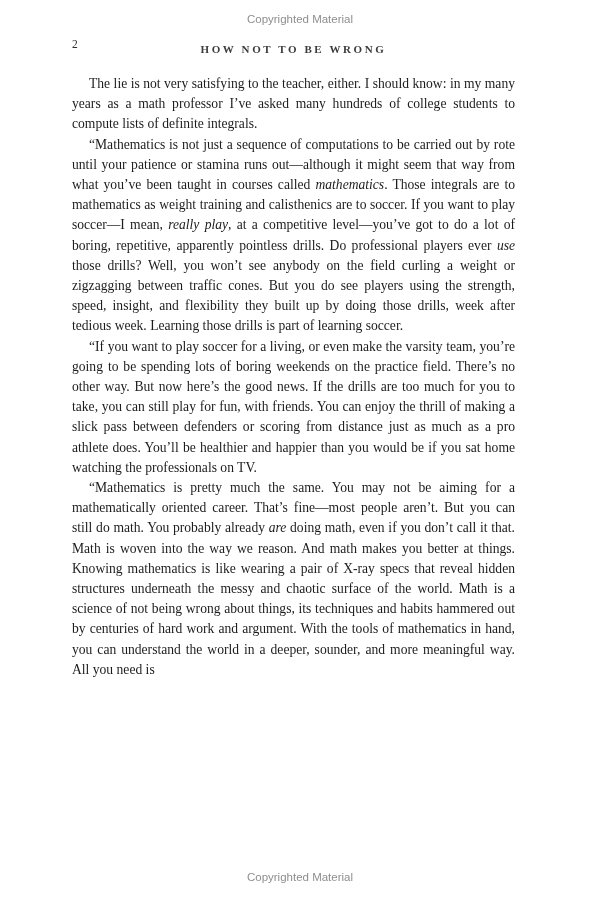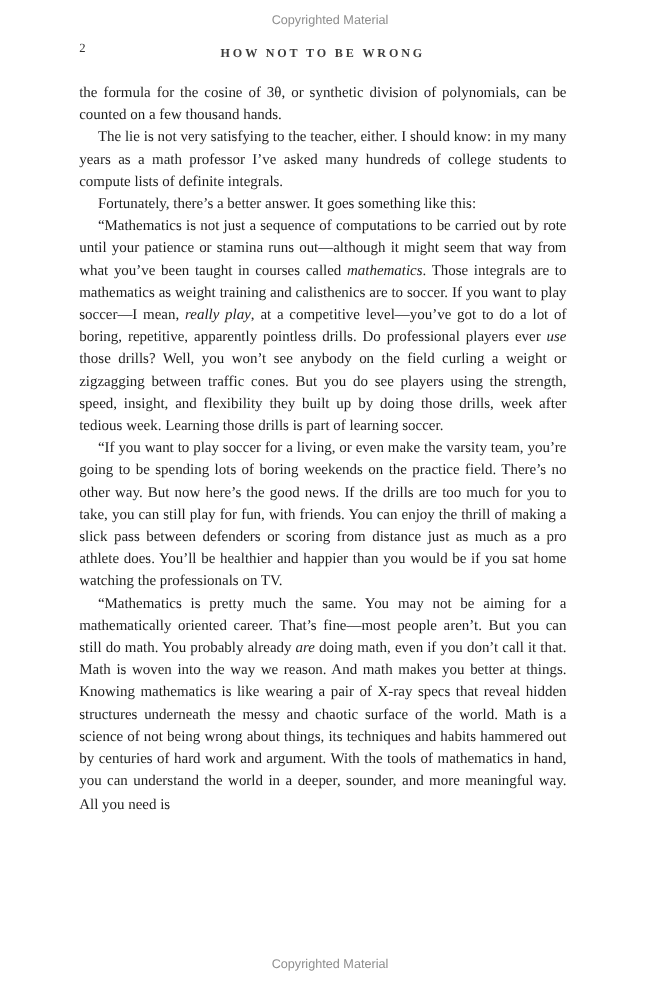--- a/index.html
+++ b/index.html
@@ -76,23 +76,21 @@
 <div class="page">
 
   <div class="copyright top">Copyrighted Material</div>
 
   <div class="running-head">
     <span class="page-number">2</span>
     <span class="running-title">HOW NOT TO BE WRONG</span>
   </div>
 
   <div class="body-text">
-      <p class=""><span>the formula for the cosine of 3θ, or synthetic division of polynomials, can be counted on a few thousand hands.</span></p>
       <p class="indent"><span>The lie is not very satisfying to the teacher, either. I should know: in my many years as a math professor I’ve asked many hundreds of college students to compute lists of definite integrals.</span></p>
-      <p class="indent"><span>Fortunately, there’s a better answer. It goes something like this:</span></p>
       <p class="indent"><span>“Mathematics is not just a sequence of computations to be carried out by rote until your patience or stamina runs out—although it might seem that way from what you’ve been taught in courses called </span><span class="italic">mathematics</span><span>. Those integrals are to mathematics as weight training and calisthenics are to soccer. If you want to play soccer—I mean, </span><span class="italic">really play</span><span>, at a competitive level—you’ve got to do a lot of boring, repetitive, apparently pointless drills. Do professional players ever </span><span class="italic">use</span><span> those drills? Well, you won’t see anybody on the field curling a weight or zigzagging between traffic cones. But you do see players using the strength, speed, insight, and flexibility they built up by doing those drills, week after tedious week. Learning those drills is part of learning soccer.</span></p>
       <p class="indent"><span>“If you want to play soccer for a living, or even make the varsity team, you’re going to be spending lots of boring weekends on the practice field. There’s no other way. But now here’s the good news. If the drills are too much for you to take, you can still play for fun, with friends. You can enjoy the thrill of making a slick pass between defenders or scoring from distance just as much as a pro athlete does. You’ll be healthier and happier than you would be if you sat home watching the professionals on TV.</span></p>
       <p class="indent"><span>“Mathematics is pretty much the same. You may not be aiming for a mathematically oriented career. That’s fine—most people aren’t. But you can still do math. You probably already </span><span class="italic">are</span><span> doing math, even if you don’t call it that. Math is woven into the way we reason. And math makes you better at things. Knowing mathematics is like wearing a pair of X-ray specs that reveal hidden structures underneath the messy and chaotic surface of the world. Math is a science of not being wrong about things, its techniques and habits hammered out by centuries of hard work and argument. With the tools of mathematics in hand, you can understand the world in a deeper, sounder, and more meaningful way. All you need is</span></p>
     </div>
 
   <div class="copyright bottom">Copyrighted Material</div>
 
 </div>
 
 </body></html>

